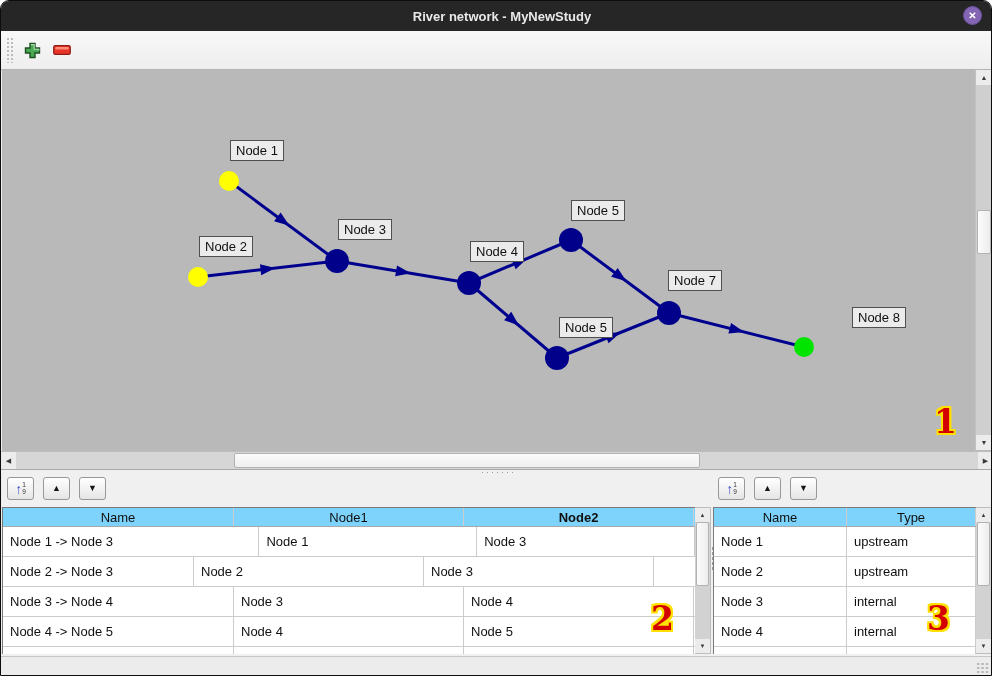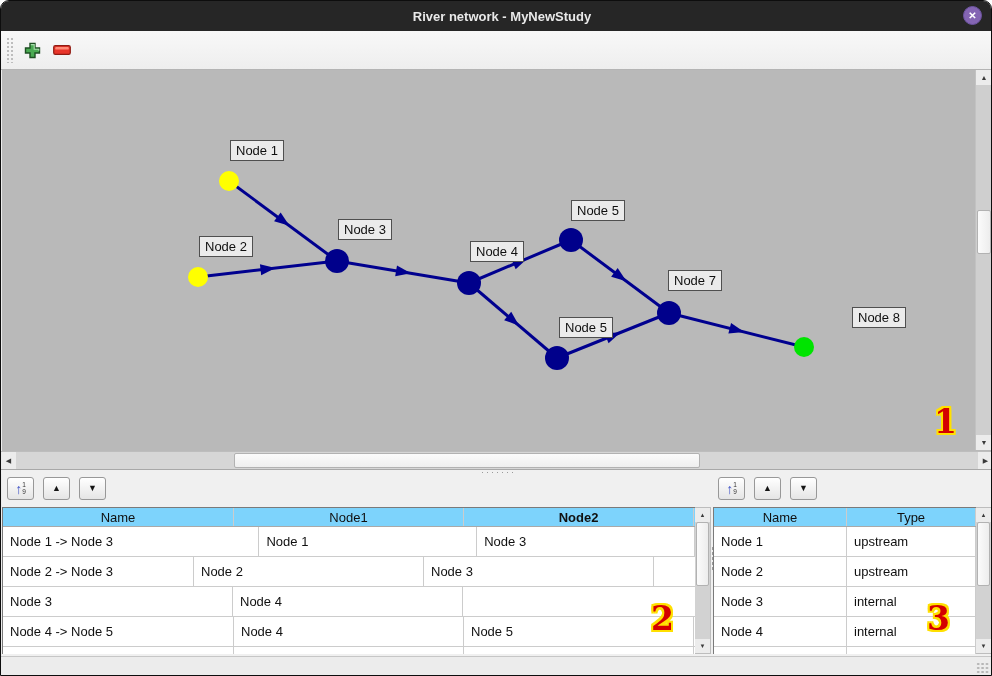--- a/index.html
+++ b/index.html
@@ -216,20 +216,21 @@
               <div class="tcell" style="width: 271px; text-align: center;">Node 1 -&gt; Node 3</div>
               <div class="tcell" style="width: 230px;">Node 1</div>
               <div class="tcell" style="width: 230px;">Node 3</div>
             </div>
             <div class="trow">
               <div class="tcell" style="width: 191px;">Node 2 -&gt; Node 3</div>
               <div class="tcell" style="width: 230px;">Node 2</div>
               <div class="tcell" style="width: 230px;">Node 3</div>
             </div>
             <div class="trow">
+              <div class="tcell" style="width: 231px;">Node 3 -&gt; Node 4</div>
               <div class="tcell" style="width: 230px;">Node 3</div>
               <div class="tcell" style="width: 230px;">Node 4</div>
             </div>
             <div class="trow">
               <div class="tcell" style="width: 231px;">Node 4 -&gt; Node 5</div>
               <div class="tcell" style="width: 230px;">Node 4</div>
               <div class="tcell" style="width: 230px;">Node 5</div>
             </div>
             <div class="trow partial">
               <div class="tcell" style="width: 231px;"></div>

